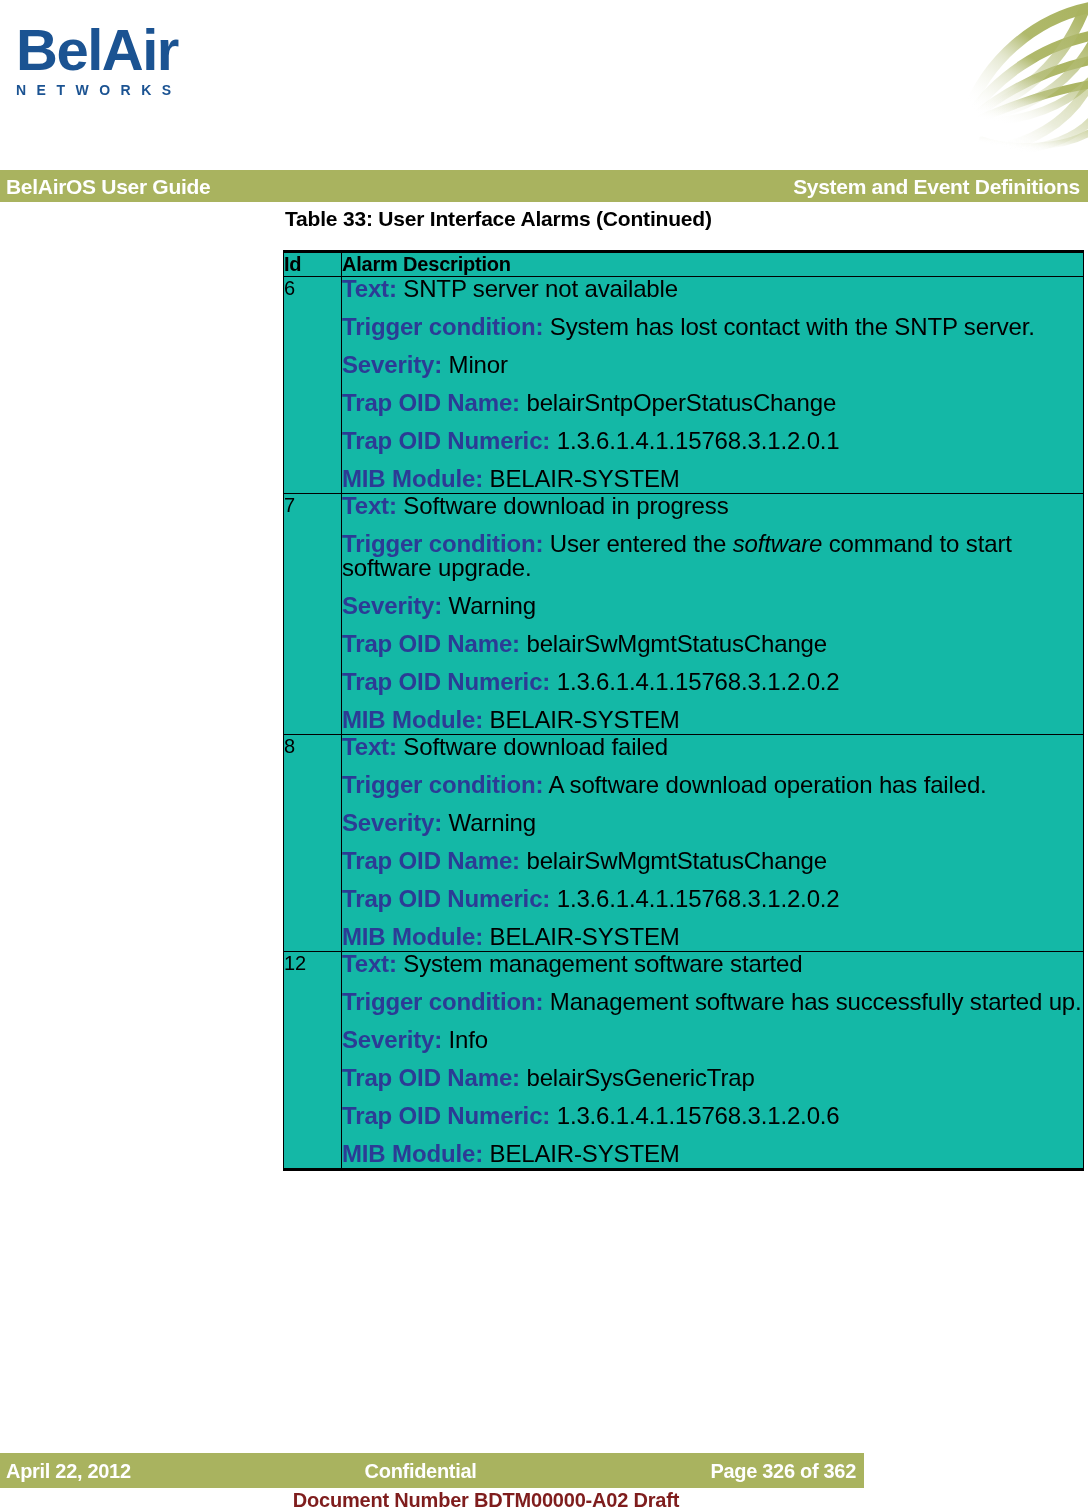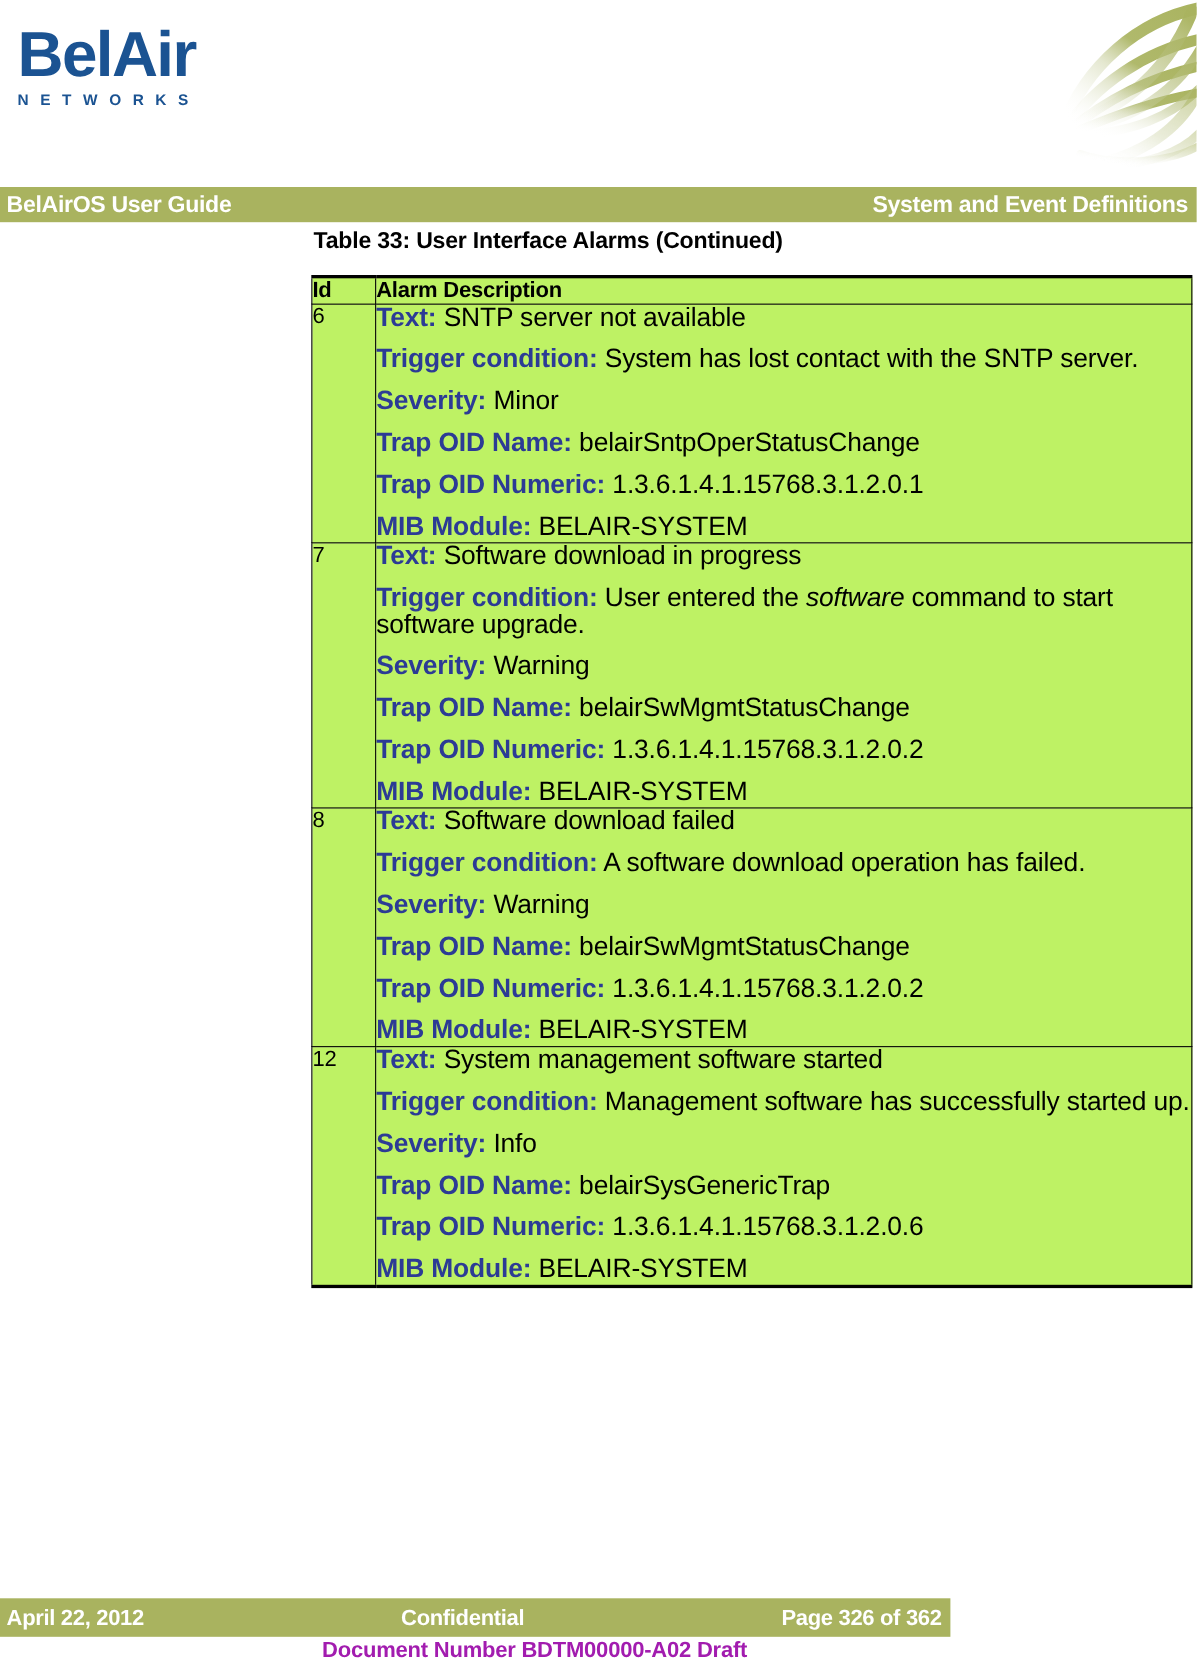--- a/index.html
+++ b/index.html
@@ -115,21 +115,21 @@
   table.alarm-table col.c-desc { width: 742px; }
 
   table.alarm-table th,
   table.alarm-table td {
     border-left: 1px solid #000;
     border-right: 1px solid #000;
     border-top: 1px solid #000;
     border-bottom: 1px solid #000;
     vertical-align: top;
     padding: 0;
-    background: #bef264;
+    background: #14b8a6;
   }
   
   table.alarm-table thead th { border-top: 3px solid #000; }
   table.alarm-table tbody tr:last-child td { border-bottom: 3px solid #000; }
 
   th.hd-id, th.hd-desc {
     font-size: 20px;
     font-weight: bold;
     color: #000;
     text-align: left;
@@ -190,21 +190,21 @@
   .footer-bar .f-right { flex: 0 0 auto; }
 
   .footer-docnum {
     position: absolute;
     left: 0;
     top: 1489px;
     width: 972px;
     text-align: center;
     font-size: 20px;
     font-weight: bold;
-    color: #a21caf;
+    color: #7f1d1d;
     letter-spacing: -0.2px;
   }
 </style>
 </head>
 <body>
 
 <div class="page-top">
 
   <div class="logo-block">
     <div class="logo-wordmark">BelAir</div>

